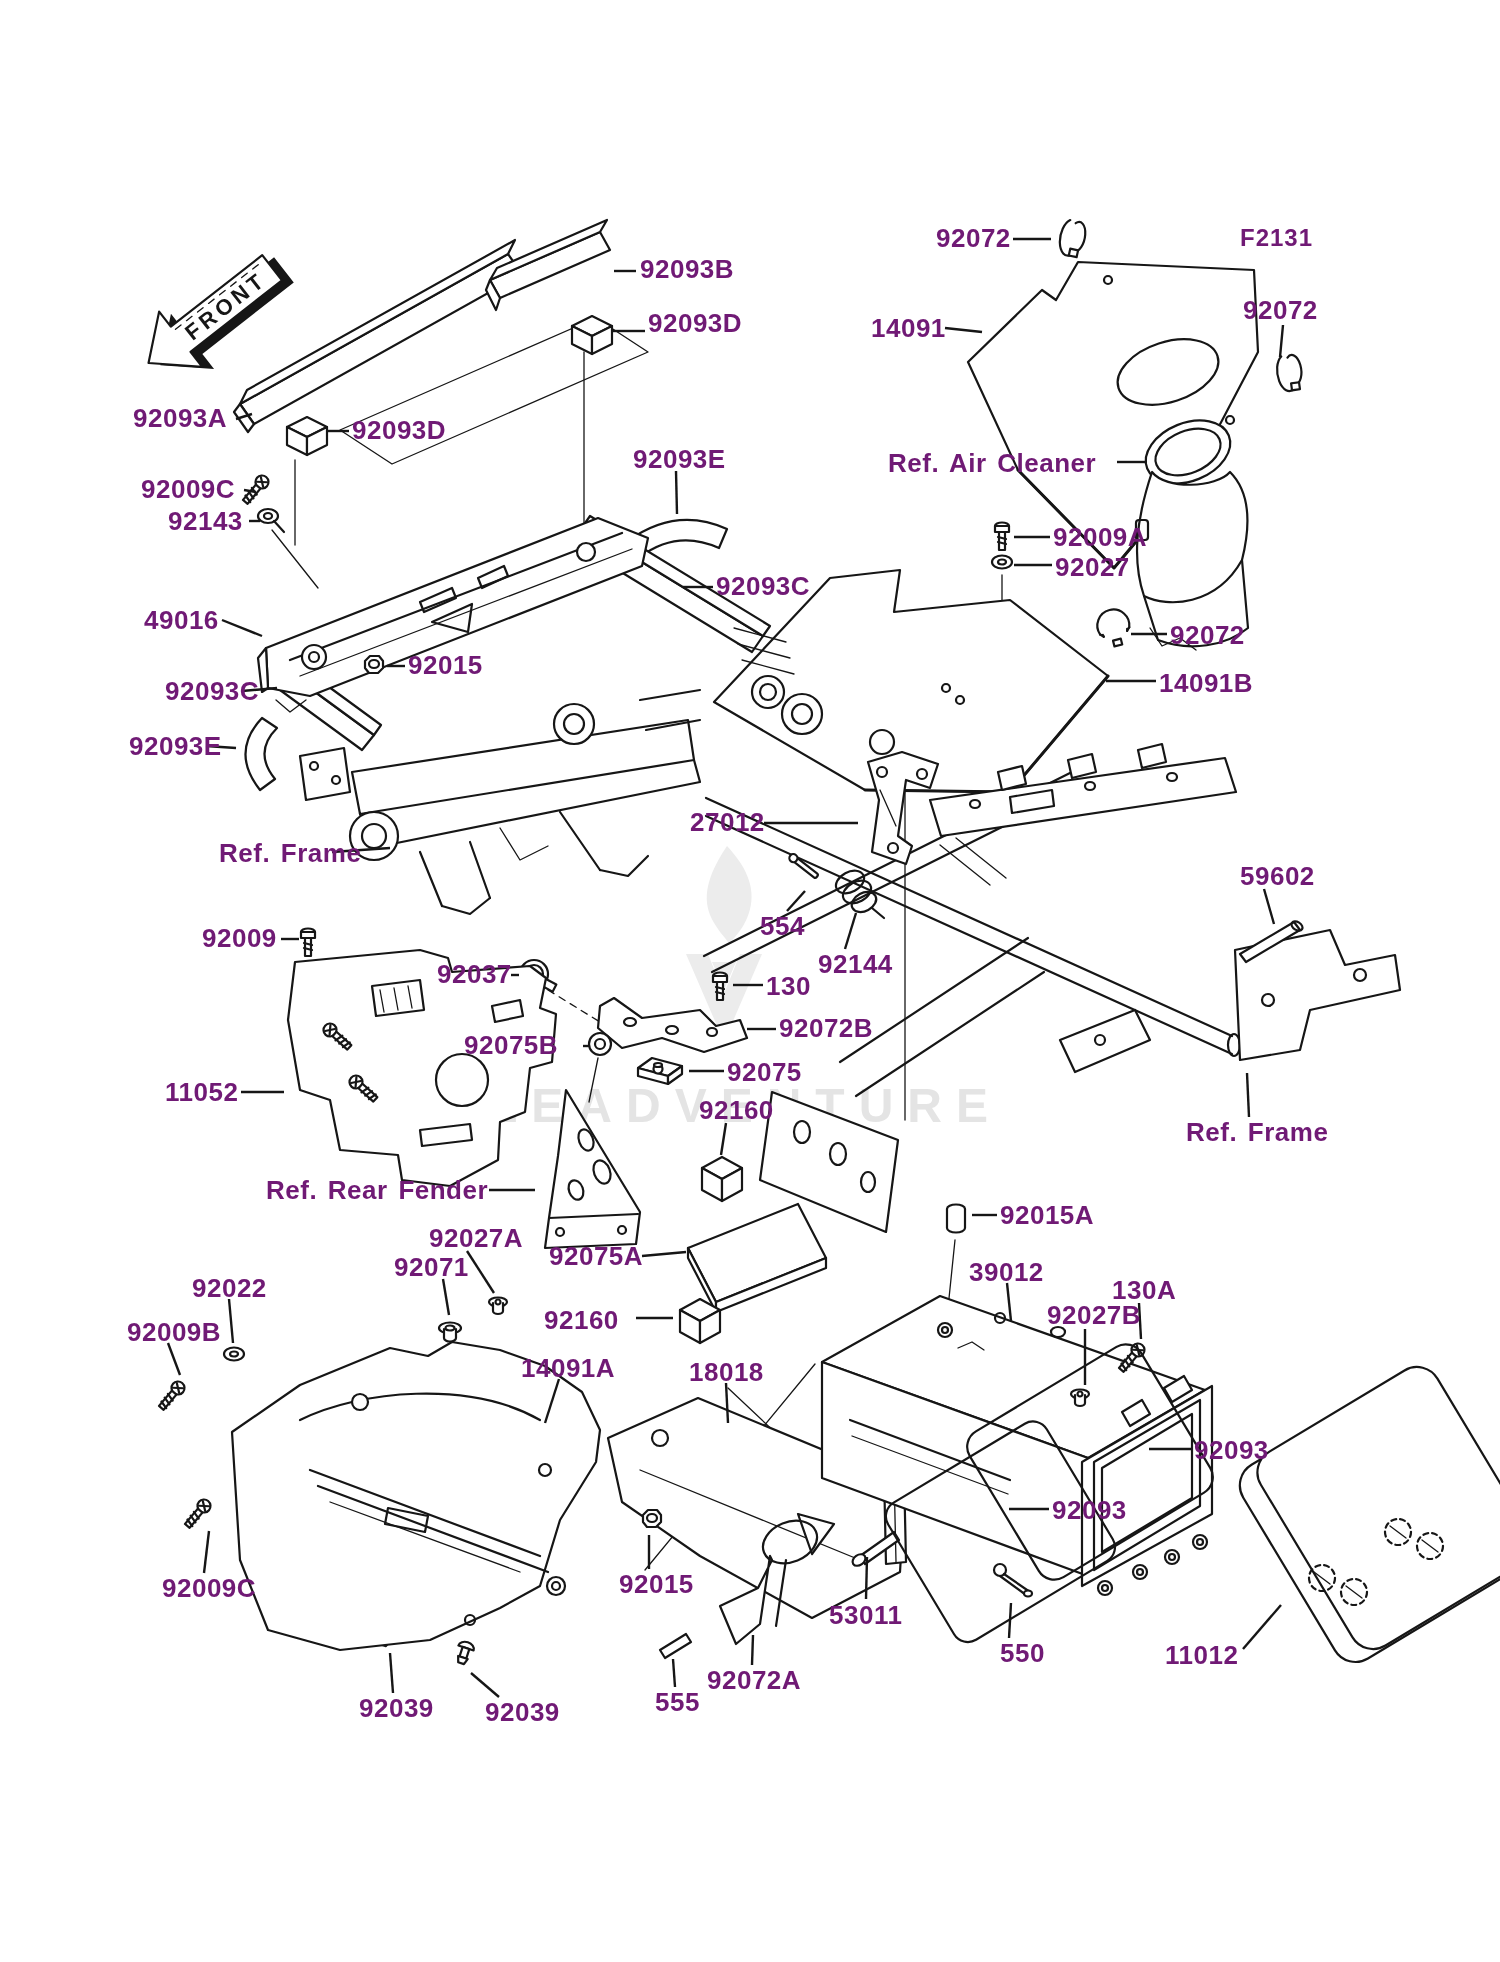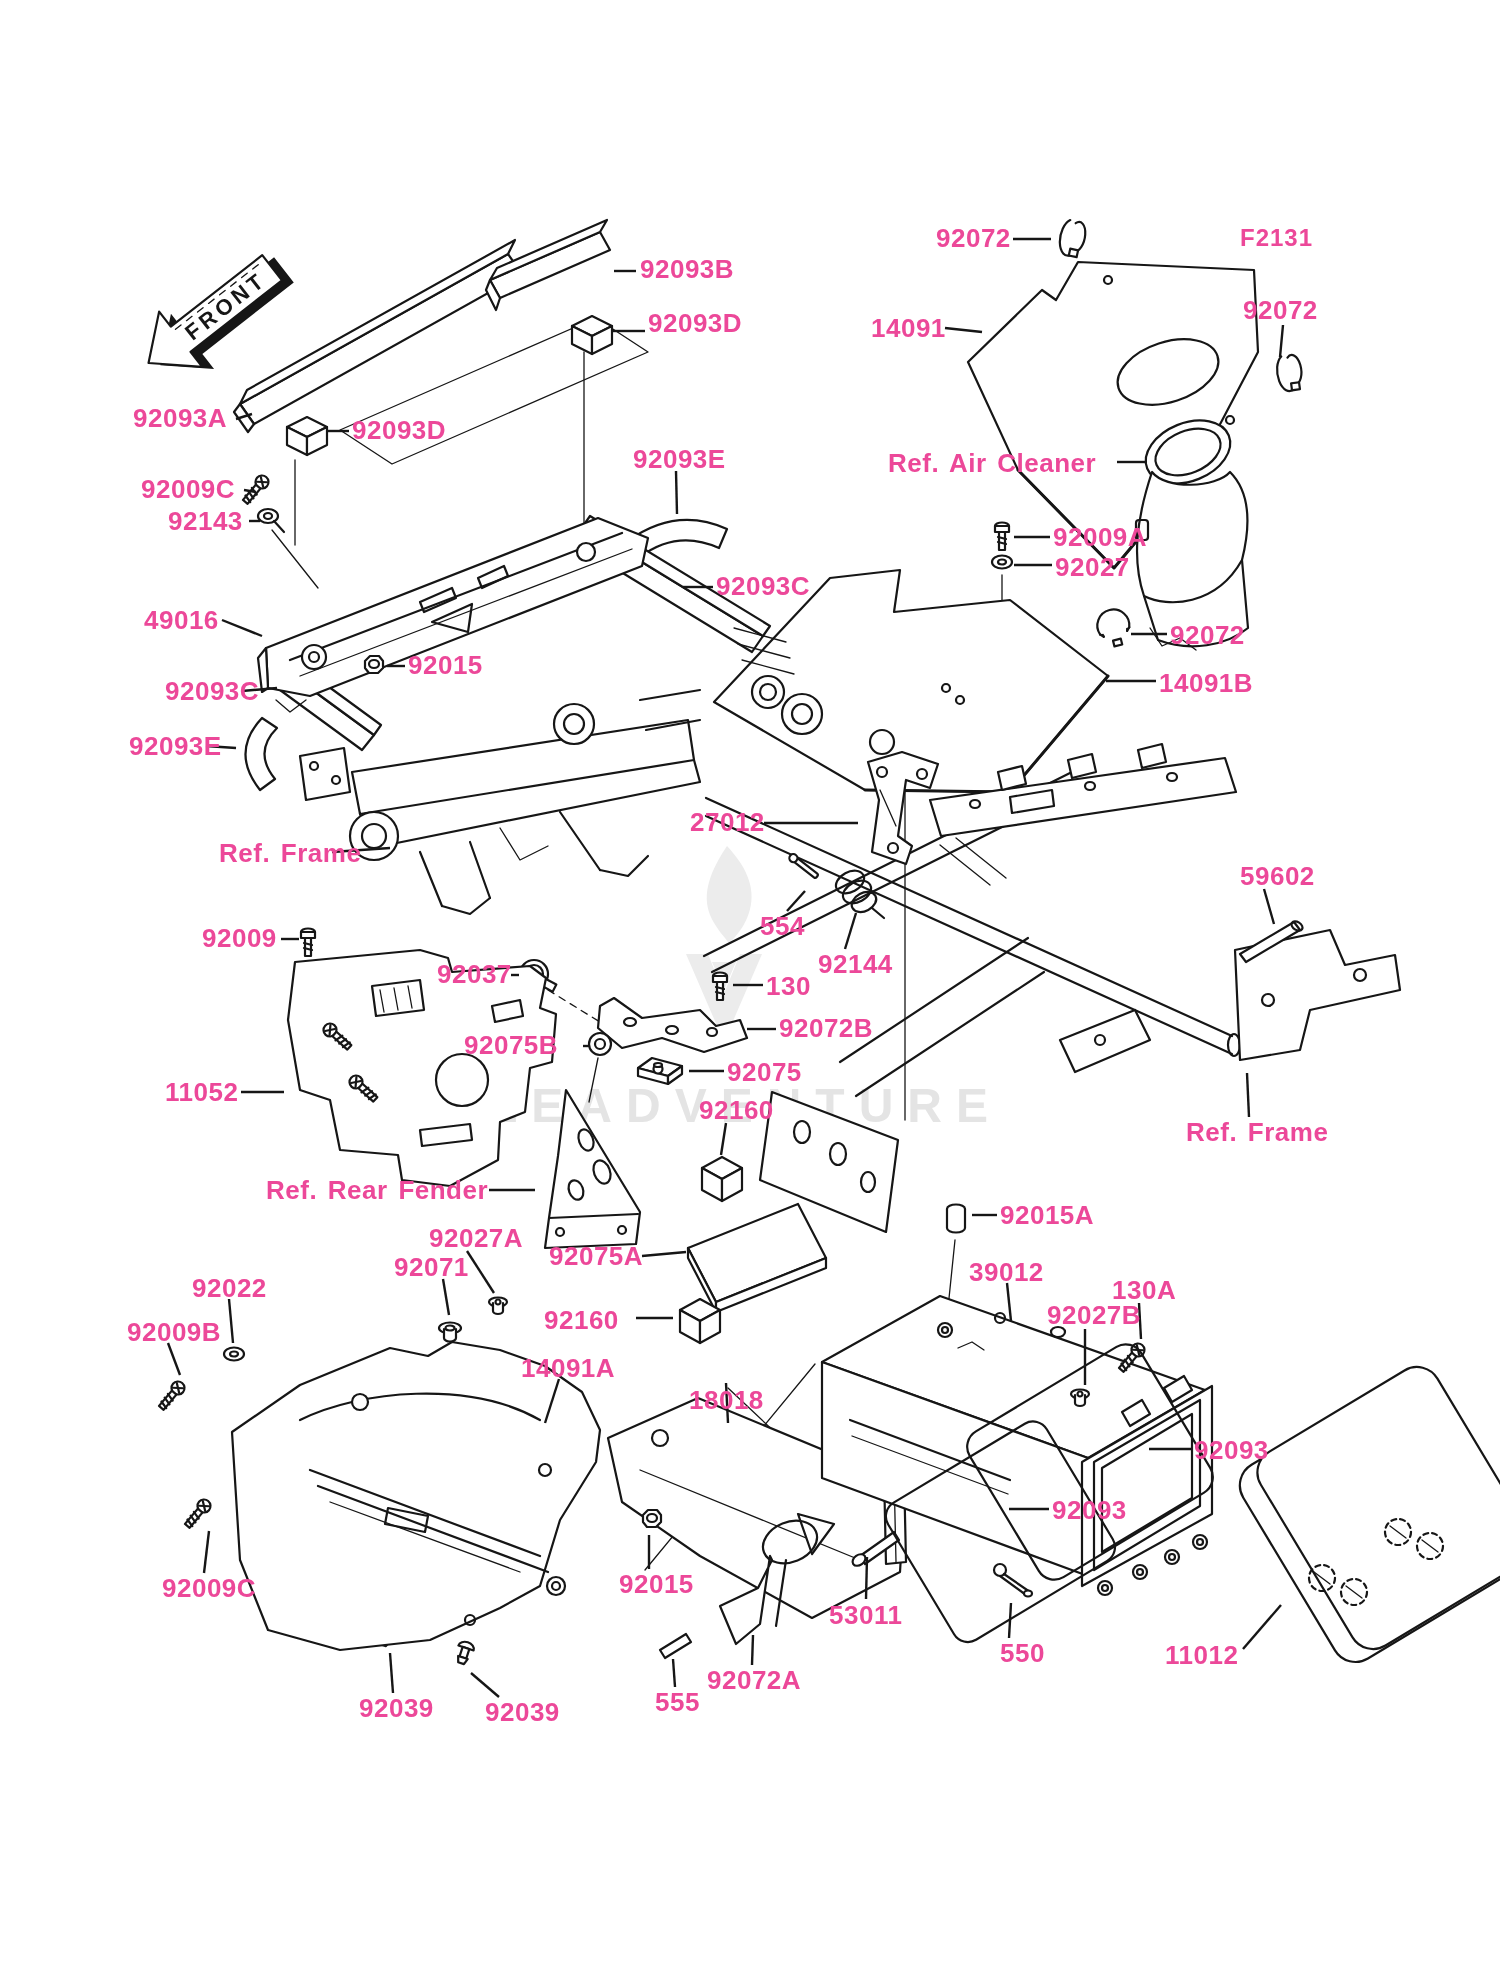--- a/index.html
+++ b/index.html
@@ -1,19 +1,19 @@
 <!DOCTYPE html>
 <html><head>
 <meta charset="utf-8">
 <style>
   html,body{margin:0;padding:0;background:#ffffff;}
   #stage{position:relative;width:1500px;height:1962px;background:#fff;overflow:hidden;
          font-family:"Liberation Sans",sans-serif;}
   #artsvg{position:absolute;left:0;top:0;}
-  .part-label{position:absolute;font:bold 26px "Liberation Sans",sans-serif;color:#ec4899;
+  .part-label{position:absolute;font:bold 26px "Liberation Sans",sans-serif;color:#701a75;
               white-space:nowrap;letter-spacing:0.5px;line-height:1.05;}
   .part-label.ref{letter-spacing:0.5px;word-spacing:3px;}
   .part-label.fig{font-weight:bold;font-size:24px;letter-spacing:1px;}
   #footer{position:absolute;left:0;right:0;top:1918px;text-align:center;
           font:25px "DejaVu Sans",sans-serif;color:#1c1c1c;}
   .wmtext{font:bold 48px "Liberation Sans",sans-serif;letter-spacing:14px;fill:#e4e4e4;}
   .s{stroke:#161616;stroke-width:2.2;fill:none;stroke-linejoin:round;stroke-linecap:round;}
   .sf{stroke:#161616;stroke-width:2.2;fill:#ffffff;stroke-linejoin:round;stroke-linecap:round;}
   .thin{stroke-width:1.3;}
   .th{stroke-width:3;}
@@ -532,21 +532,21 @@
       <div class="part-label" style="left: 727px; top: 1059px; text-align: right;">92075</div>
       <div class="part-label" style="left: 699px; top: 1097px;">92160</div>
       <div class="part-label ref" style="left: 266px; top: 1177px;">Ref. Rear Fender</div>
       <div class="part-label" style="left: 429px; top: 1225px;">92027A</div>
       <div class="part-label" style="left: 394px; top: 1254px;">92071</div>
       <div class="part-label" style="left: 549px; top: 1243px;">92075A</div>
       <div class="part-label" style="left: 192px; top: 1275px;">92022</div>
       <div class="part-label" style="left: 127px; top: 1319px;">92009B</div>
       <div class="part-label" style="left: 544px; top: 1307px;">92160</div>
       <div class="part-label" style="left: 521px; top: 1355px;">14091A</div>
-      <div class="part-label" style="left: 689px; top: 1359px; margin-top: 28px;">18018</div>
+      <div class="part-label" style="left: 689px; top: 1359px;">18018</div>
       <div class="part-label" style="left: 969px; top: 1259px;">39012</div>
       <div class="part-label" style="left: 1000px; top: 1202px;">92015A</div>
       <div class="part-label" style="left: 1112px; top: 1277px;">130A</div>
       <div class="part-label" style="left: 1047px; top: 1302px;">92027B</div>
       <div class="part-label" style="left: 1194px; top: 1437px;">92093</div>
       <div class="part-label" style="left: 1052px; top: 1497px;">92093</div>
       <div class="part-label" style="left: 162px; top: 1575px;">92009C</div>
       <div class="part-label" style="left: 619px; top: 1571px;">92015</div>
       <div class="part-label" style="left: 829px; top: 1602px;">53011</div>
       <div class="part-label" style="left: 1000px; top: 1640px;">550</div>

